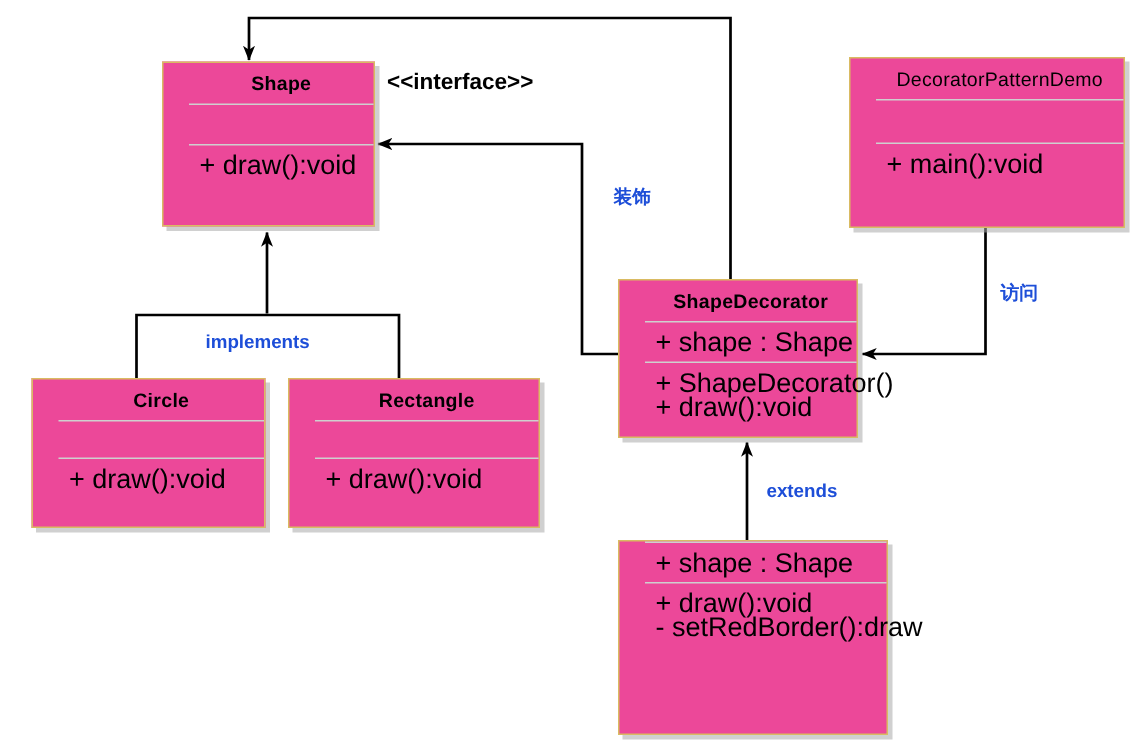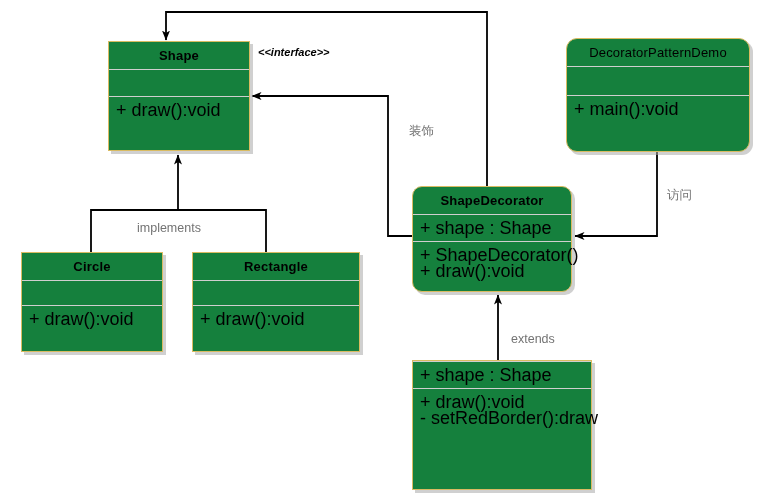--- a/index.html
+++ b/index.html
@@ -17,24 +17,25 @@
   #diagram {
     position: relative;
     width: 760px;
     height: 497px;
     background: #ffffff;
   }
   
   .uml-class {
     position: absolute;
     box-sizing: border-box;
-    background: #15803d;
+    background: #ec4899;
     border: 1px solid #d9bb62;
     box-shadow: 3px 3px 0 0 rgba(170,170,170,0.55);
     z-index: 5;
+    padding-left: 17px;
   }
   .uml-name {
     text-align: center;
     font-weight: bold;
     font-size: 13px;
     color: #000000;
     padding: 6px 4px 6px 4px;
     letter-spacing: 0.2px;
     white-space: nowrap;
     overflow: hidden;
@@ -66,34 +67,33 @@
     width: 760px;
     height: 497px;
     z-index: 2;
     pointer-events: none;
   }
 
   
   .edge-label {
     position: absolute;
     font-size: 12.5px;
-    font-weight: normal;
-    color: #737373;
+    font-weight: bold;
+    color: #1d4ed8;
     white-space: nowrap;
     z-index: 6;
     background: transparent;
   }
   .stereotype-label {
     position: absolute;
-    font-size: 11px;
+    font-size: 15px;
     font-weight: bold;
     color: #000000;
     white-space: nowrap;
     z-index: 6;
-    font-style: italic;
   }
   .cjk-label {
     font-family: "DejaVu Sans", "Liberation Sans", sans-serif;
   }
 </style>
 </head>
 <body>
 
 <div id="diagram">
 
@@ -131,41 +131,41 @@
     <div class="uml-sep"></div>
     <div class="uml-compartment empty" style="height:26px;"></div>
     <div class="uml-sep"></div>
     <div class="uml-compartment">
       <div class="row">+ draw():void</div>
     </div>
   </div>
 
   <div class="stereotype-label" style="left:258px; top:46px;">&lt;&lt;interface&gt;&gt;</div>
 
-  <div class="uml-class" style="left:21px; top:252px; width:142px; height:100px;">
+  <div class="uml-class" style="left:21px; top:252px; width:156px; height:100px;">
     <div class="uml-name">Circle</div>
     <div class="uml-sep"></div>
     <div class="uml-compartment empty" style="height:24px;"></div>
     <div class="uml-sep"></div>
     <div class="uml-compartment">
       <div class="row">+ draw():void</div>
     </div>
   </div>
 
   <div class="uml-class" style="left:192px; top:252px; width:168px; height:100px;">
     <div class="uml-name">Rectangle</div>
     <div class="uml-sep"></div>
     <div class="uml-compartment empty" style="height:24px;"></div>
     <div class="uml-sep"></div>
     <div class="uml-compartment">
       <div class="row">+ draw():void</div>
     </div>
   </div>
 
-  <div class="uml-class" style="left:412px; top:186px; width:160px; height:106px;border-radius:10px;">
+  <div class="uml-class" style="left:412px; top:186px; width:160px; height:106px;">
     <div class="uml-name">ShapeDecorator</div>
     <div class="uml-sep"></div>
     <div class="uml-compartment">
       <div class="row">+ shape : Shape</div>
     </div>
     <div class="uml-sep"></div>
     <div class="uml-compartment">
       <div class="row">+ ShapeDecorator()</div>
       <div class="row">+ draw():void</div>
     </div>
@@ -176,31 +176,31 @@
     <div class="uml-compartment">
       <div class="row">+ shape : Shape</div>
     </div>
     <div class="uml-sep"></div>
     <div class="uml-compartment">
       <div class="row">+ draw():void</div>
       <div class="row">- setRedBorder():draw</div>
     </div>
   </div>
 
-  <div class="uml-class" style="left:566px; top:38px; width:184px; height:114px;border-radius:11px;">
+  <div class="uml-class" style="left:566px; top:38px; width:184px; height:114px;">
     <div class="uml-name" style="font-weight:normal;">DecoratorPatternDemo</div>
     <div class="uml-sep"></div>
     <div class="uml-compartment empty" style="height:28px;"></div>
     <div class="uml-sep"></div>
     <div class="uml-compartment">
       <div class="row">+ main():void</div>
     </div>
   </div>
 
   <div class="edge-label" style="left:137px; top:221px;">implements</div>
 
   <div class="edge-label cjk-label" style="left:409px; top:123px;">装饰</div>
 
-  <div class="edge-label" style="left:511px; top:332px;">extends</div>
+  <div class="edge-label" style="left:511px; top:320px;">extends</div>
 
   <div class="edge-label cjk-label" style="left:667px; top:187px;">访问</div>
 
 </div>
 
 </body></html>

